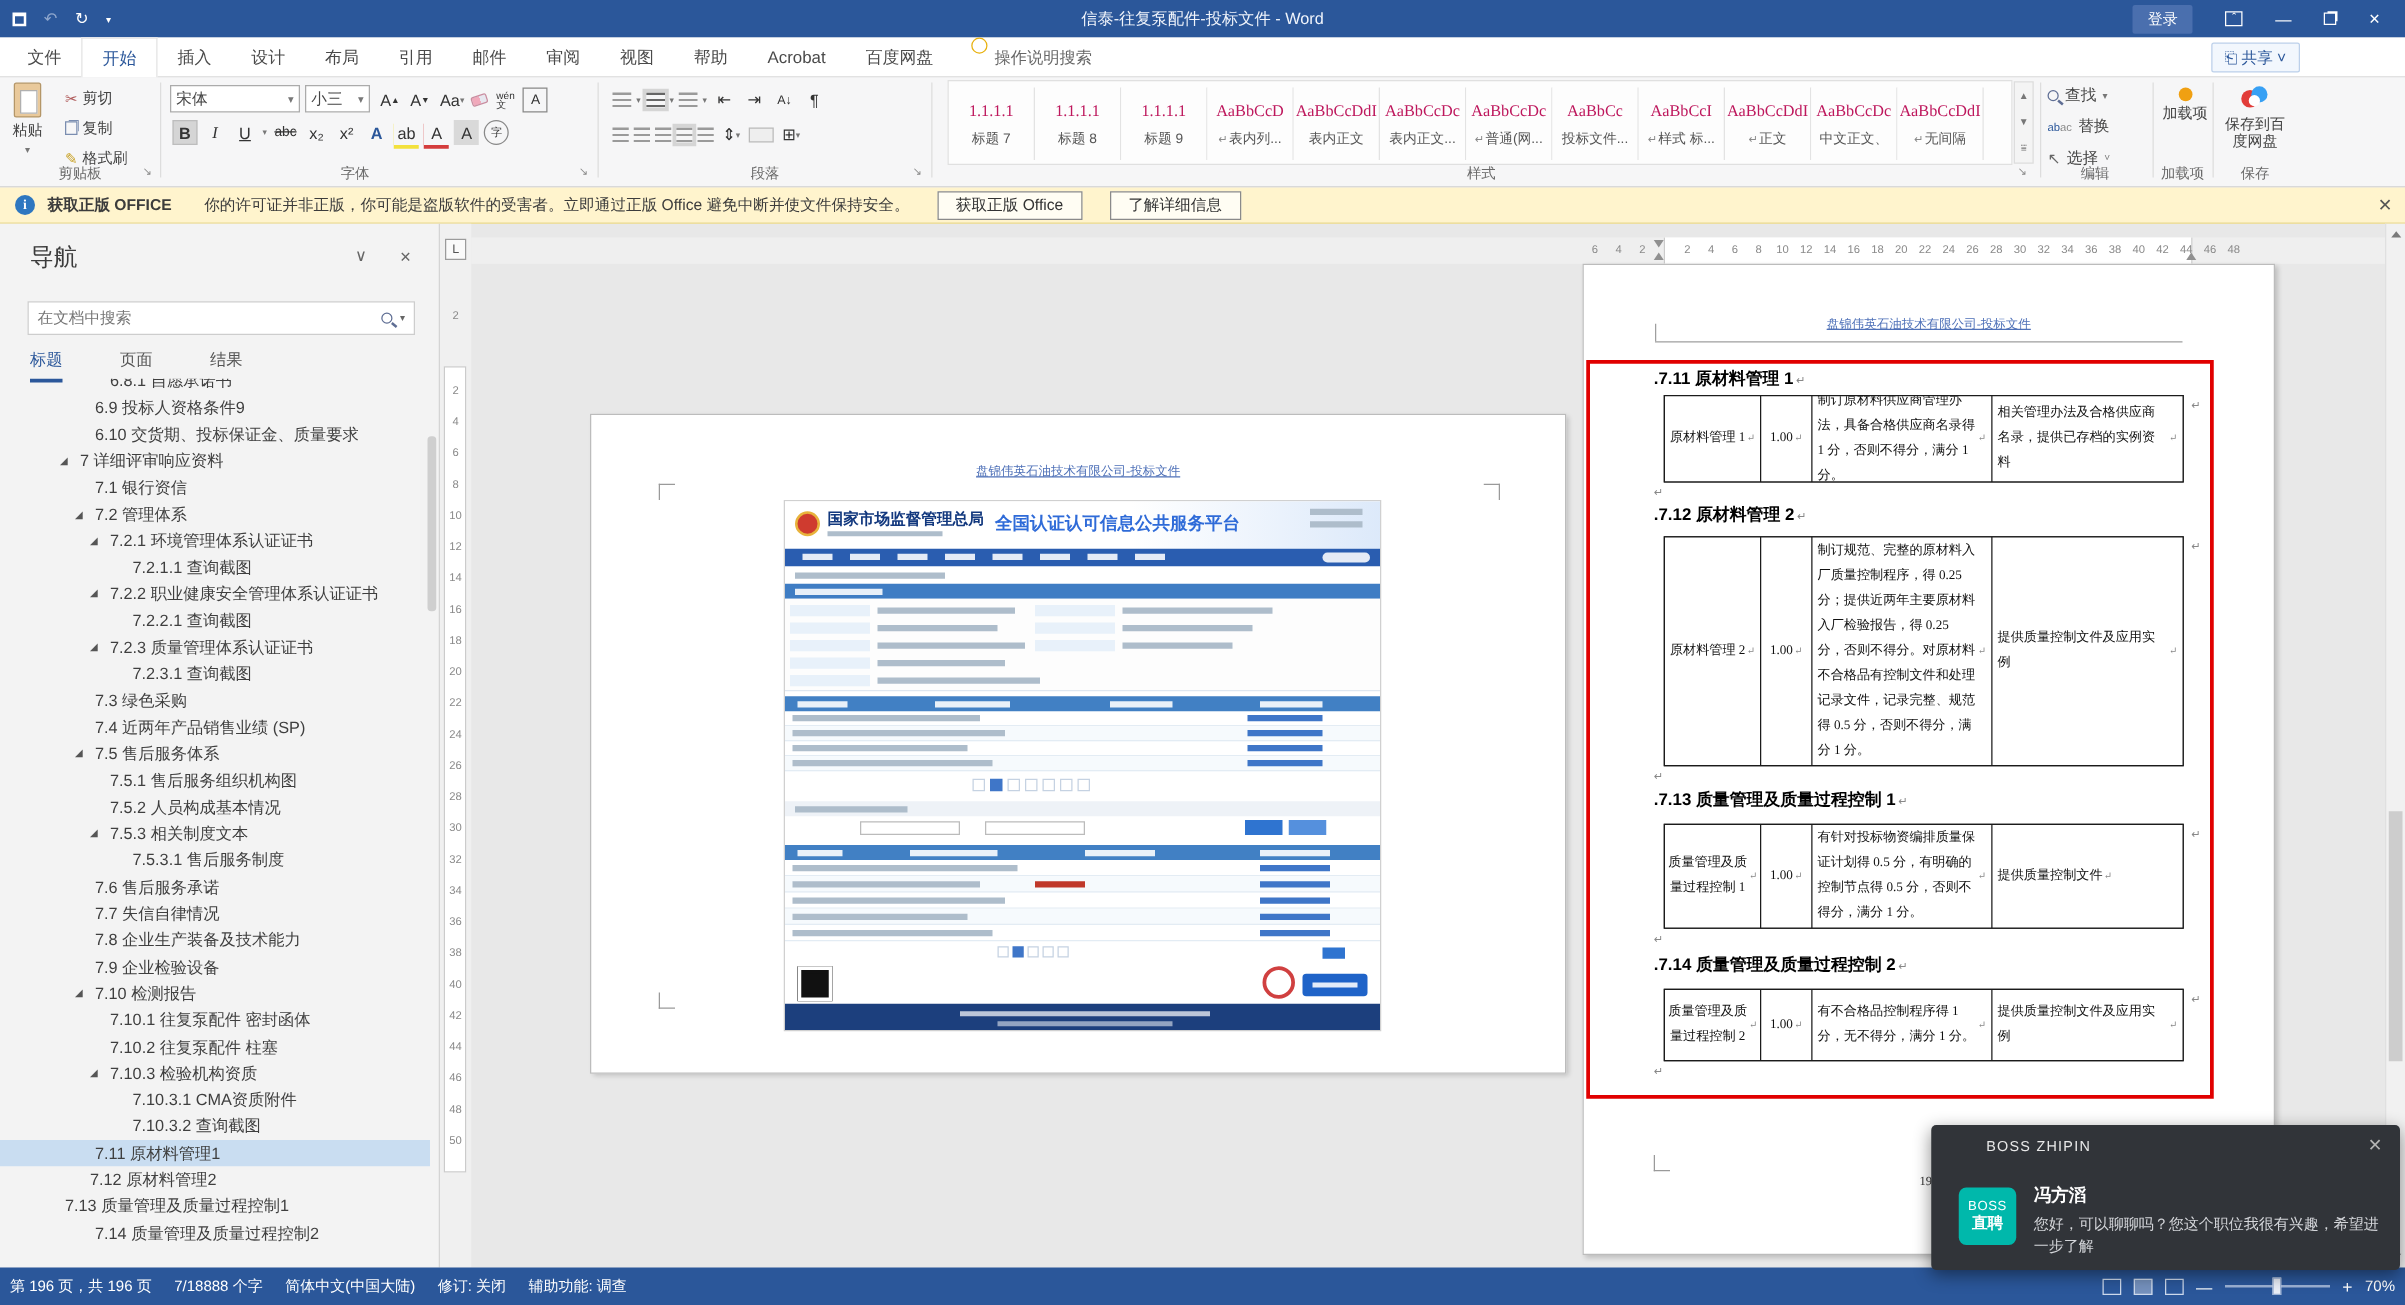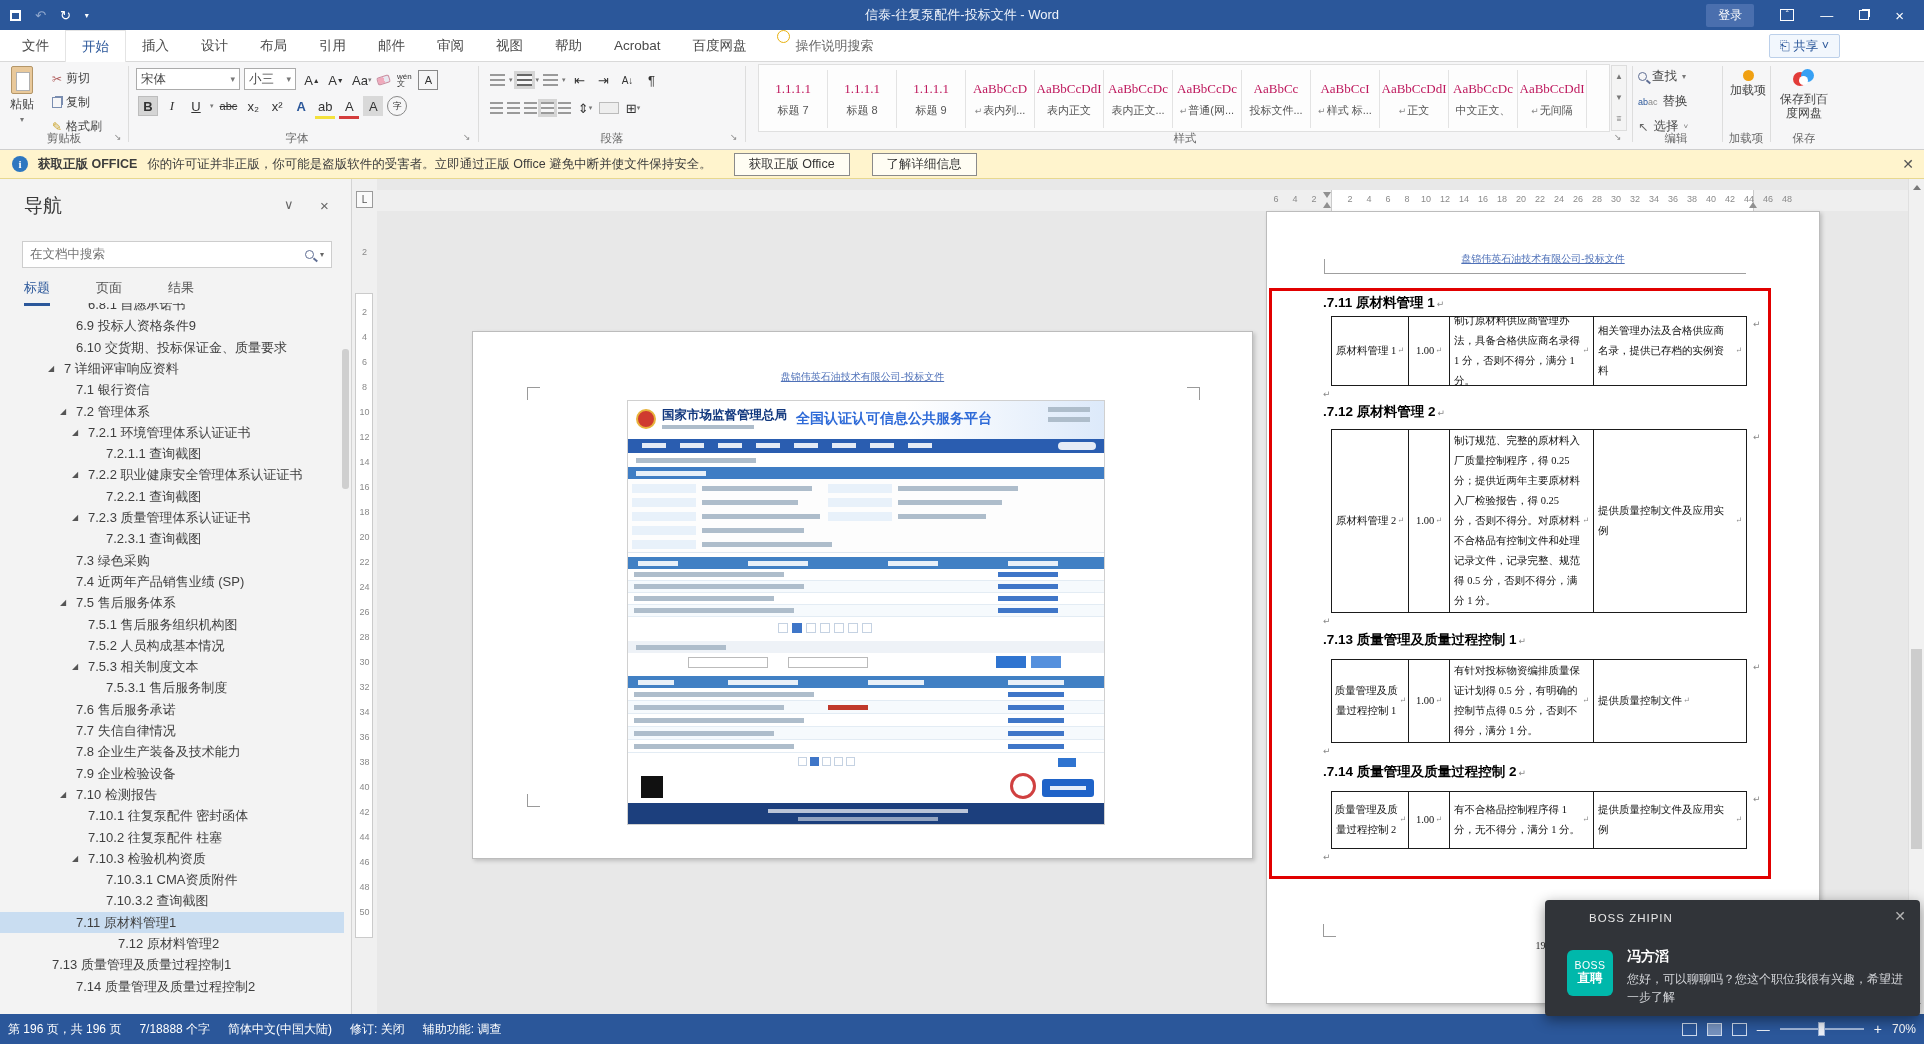--- a/index.html
+++ b/index.html
@@ -356,36 +356,36 @@
     <div class="bigbtn" style="left:1776px;top:6px;width:56px">
       <span class="pan-ico">
         <i style="left:2px;top:4px;width:14px;height:14px;background:#e23c39"></i>
         <i style="left:10px;top:1px;width:13px;height:13px;background:#37a0f4"></i>
         <i style="left:8px;top:8px;width:9px;height:9px;background:#fff"></i>
       </span>
       <span style="text-align:center;width:56px;line-height:14px">保存到百度网盘</span>
     </div>
 
     <div class="glabel" style="left:64px">剪贴板</div>
-    <div class="glabel" style="left:297px">字体</div>
+    <div class="glabel" style="left:284px">字体</div>
     <div class="glabel" style="left:612px">段落</div>
     <div class="glabel" style="left:1185px">样式</div>
     <div class="glabel" style="left:1676px">编辑</div>
     <div class="glabel" style="left:1746px">加载项</div>
     <div class="glabel" style="left:1804px">保存</div>
     <span class="launch" style="left:114px">↘</span>
     <span class="launch" style="left:463px">↘</span>
     <span class="launch" style="left:730px">↘</span>
     <span class="launch" style="left:1614px">↘</span>
   </div>
 
   <div class="license">
     <span class="info-i">i</span>
     <b>获取正版 OFFICE</b>
-    <span style="margin-left:10px">你的许可证并非正版，你可能是盗版软件的受害者。立即通过正版 Office 避免中断并使文件保持安全。</span>
+    <span style="margin-left:26px">你的许可证并非正版，你可能是盗版软件的受害者。立即通过正版 Office 避免中断并使文件保持安全。</span>
     <span class="lic-btn">获取正版 Office</span>
     <span class="lic-btn">了解详细信息</span>
     <span class="lic-x">✕</span>
   </div>
 
   <div class="navpane">
     <div class="nav-title">导航</div>
     <span class="nav-ico" style="left:284px">∨</span>
     <span class="nav-ico" style="left:320px;font-size:15px">×</span>
     <div class="nav-search">
@@ -422,21 +422,21 @@
         <div class="nav-row" style="top: 417px; padding-left: 76px;">7.7 失信自律情况</div>
         <div class="nav-row" style="top: 438.3px; padding-left: 76px;">7.8 企业生产装备及技术能力</div>
         <div class="nav-row" style="top: 459.6px; padding-left: 76px;">7.9 企业检验设备</div>
         <div class="nav-row" style="top: 480.9px; padding-left: 76px;"><span class="tri" style="left: 60px;">◢</span>7.10 检测报告</div>
         <div class="nav-row" style="top: 502.2px; padding-left: 88px;">7.10.1 往复泵配件 密封函体</div>
         <div class="nav-row" style="top: 523.5px; padding-left: 88px;">7.10.2 往复泵配件 柱塞</div>
         <div class="nav-row" style="top: 544.8px; padding-left: 88px;"><span class="tri" style="left: 72px;">◢</span>7.10.3 检验机构资质</div>
         <div class="nav-row" style="top: 566.1px; padding-left: 106px;">7.10.3.1 CMA资质附件</div>
         <div class="nav-row" style="top: 587.4px; padding-left: 106px;">7.10.3.2 查询截图</div>
         <div class="nav-row sel" style="top: 608.7px; padding-left: 76px;">7.11 原材料管理1</div>
-        <div class="nav-row" style="top: 630px; padding-left: 118px;">7.12 原材料管理2</div>
+        <div class="nav-row" style="top: 630px; padding-left: 72px;">7.12 原材料管理2</div>
         <div class="nav-row" style="top: 651.3px; padding-left: 52px;">7.13 质量管理及质量过程控制1</div>
         <div class="nav-row" style="top: 672.6px; padding-left: 76px;">7.14 质量管理及质量过程控制2</div>
       </div>
     <div class="nav-sb"></div>
   </div>
 
   <div class="vrulercol">
     <div class="tabsel">L</div>
     <div class="vband"></div>
     <div id="vnums">

